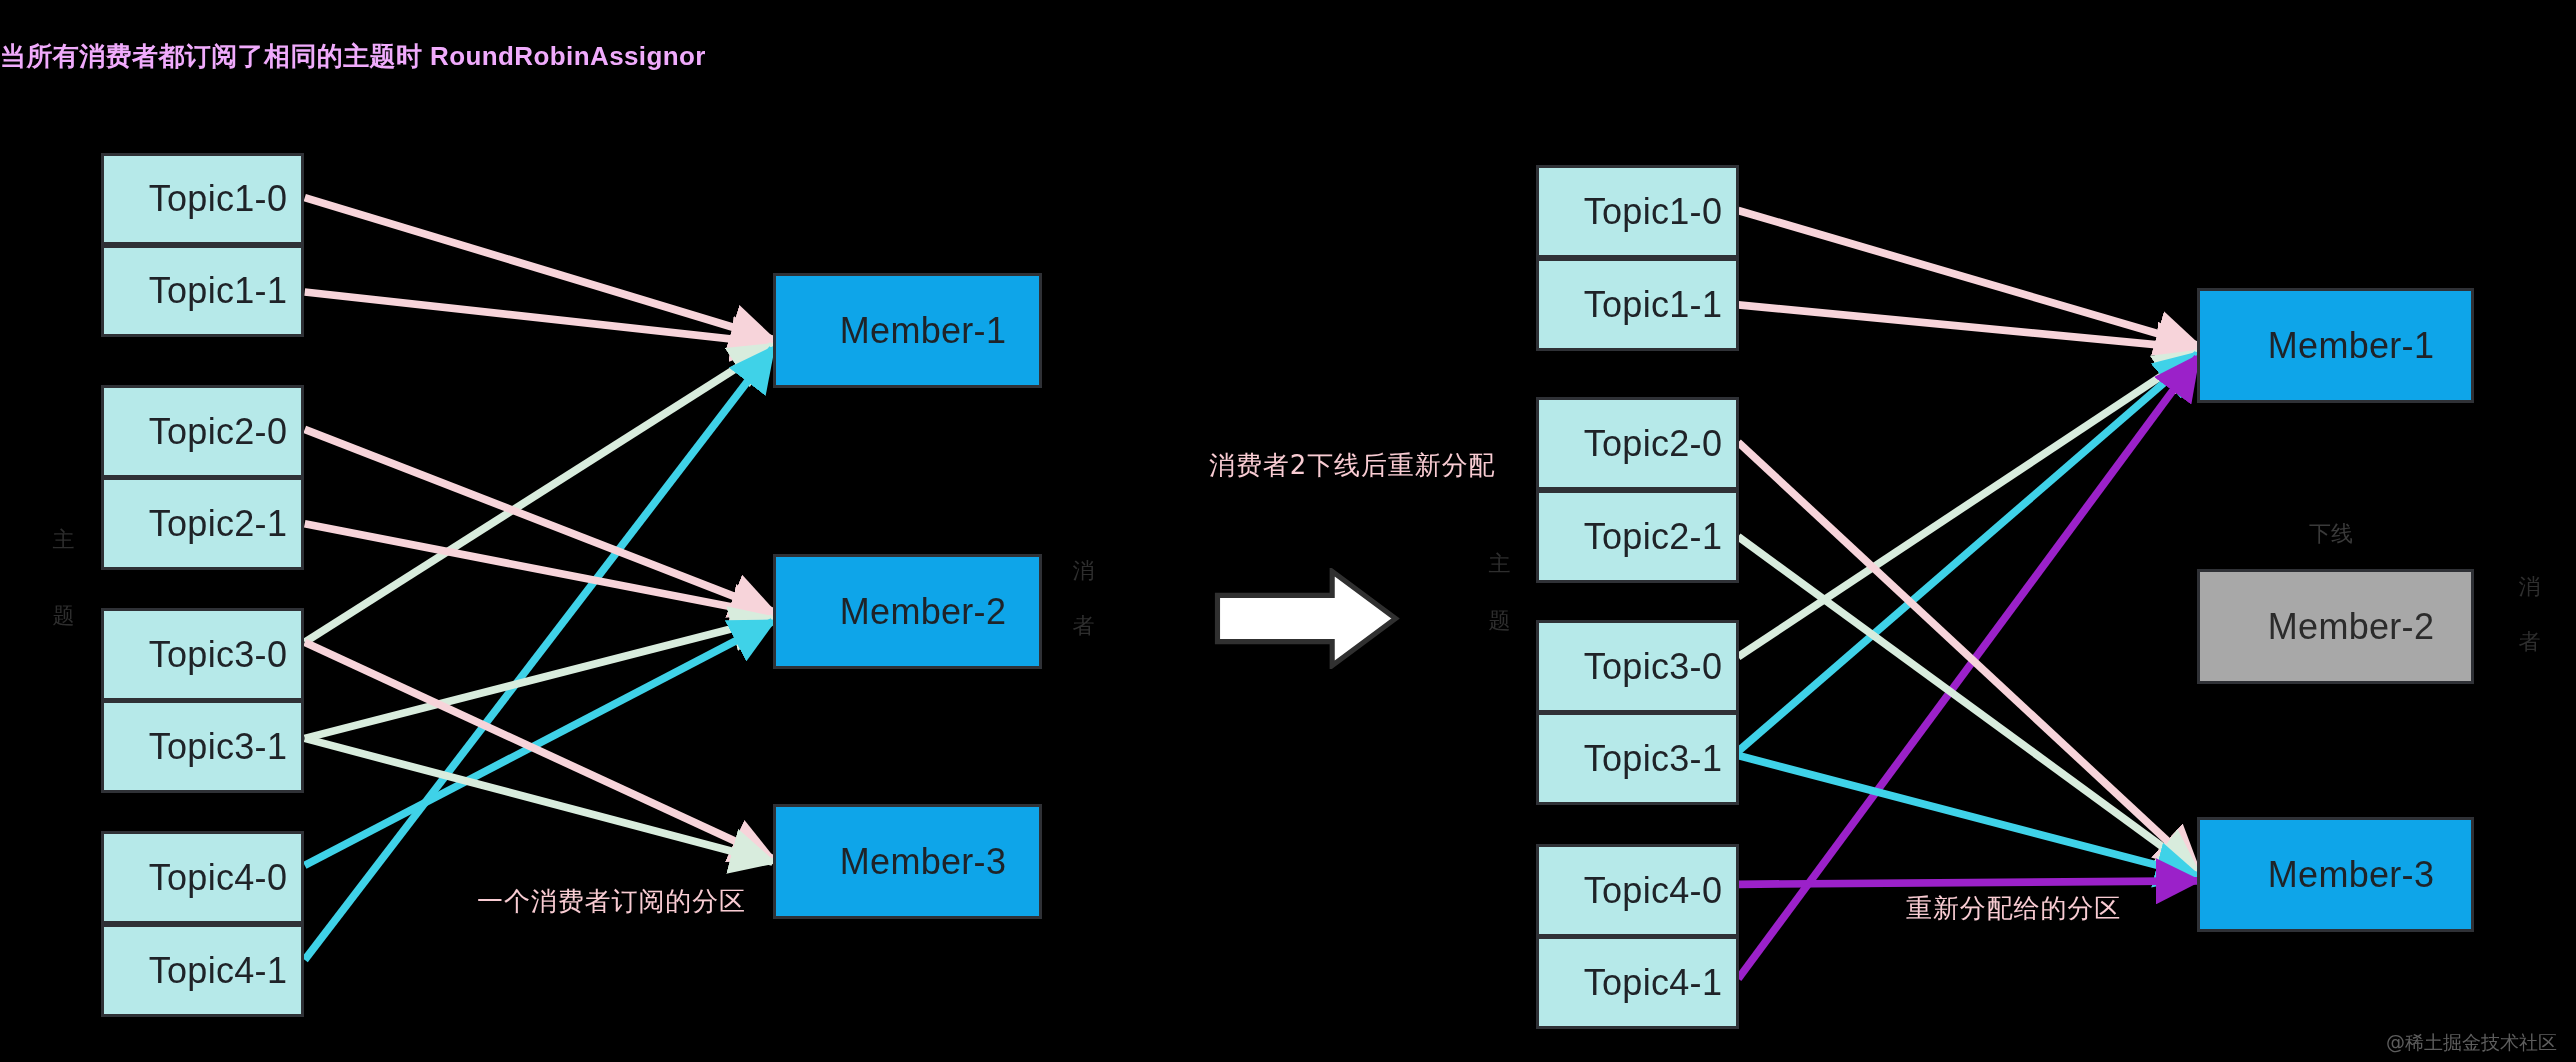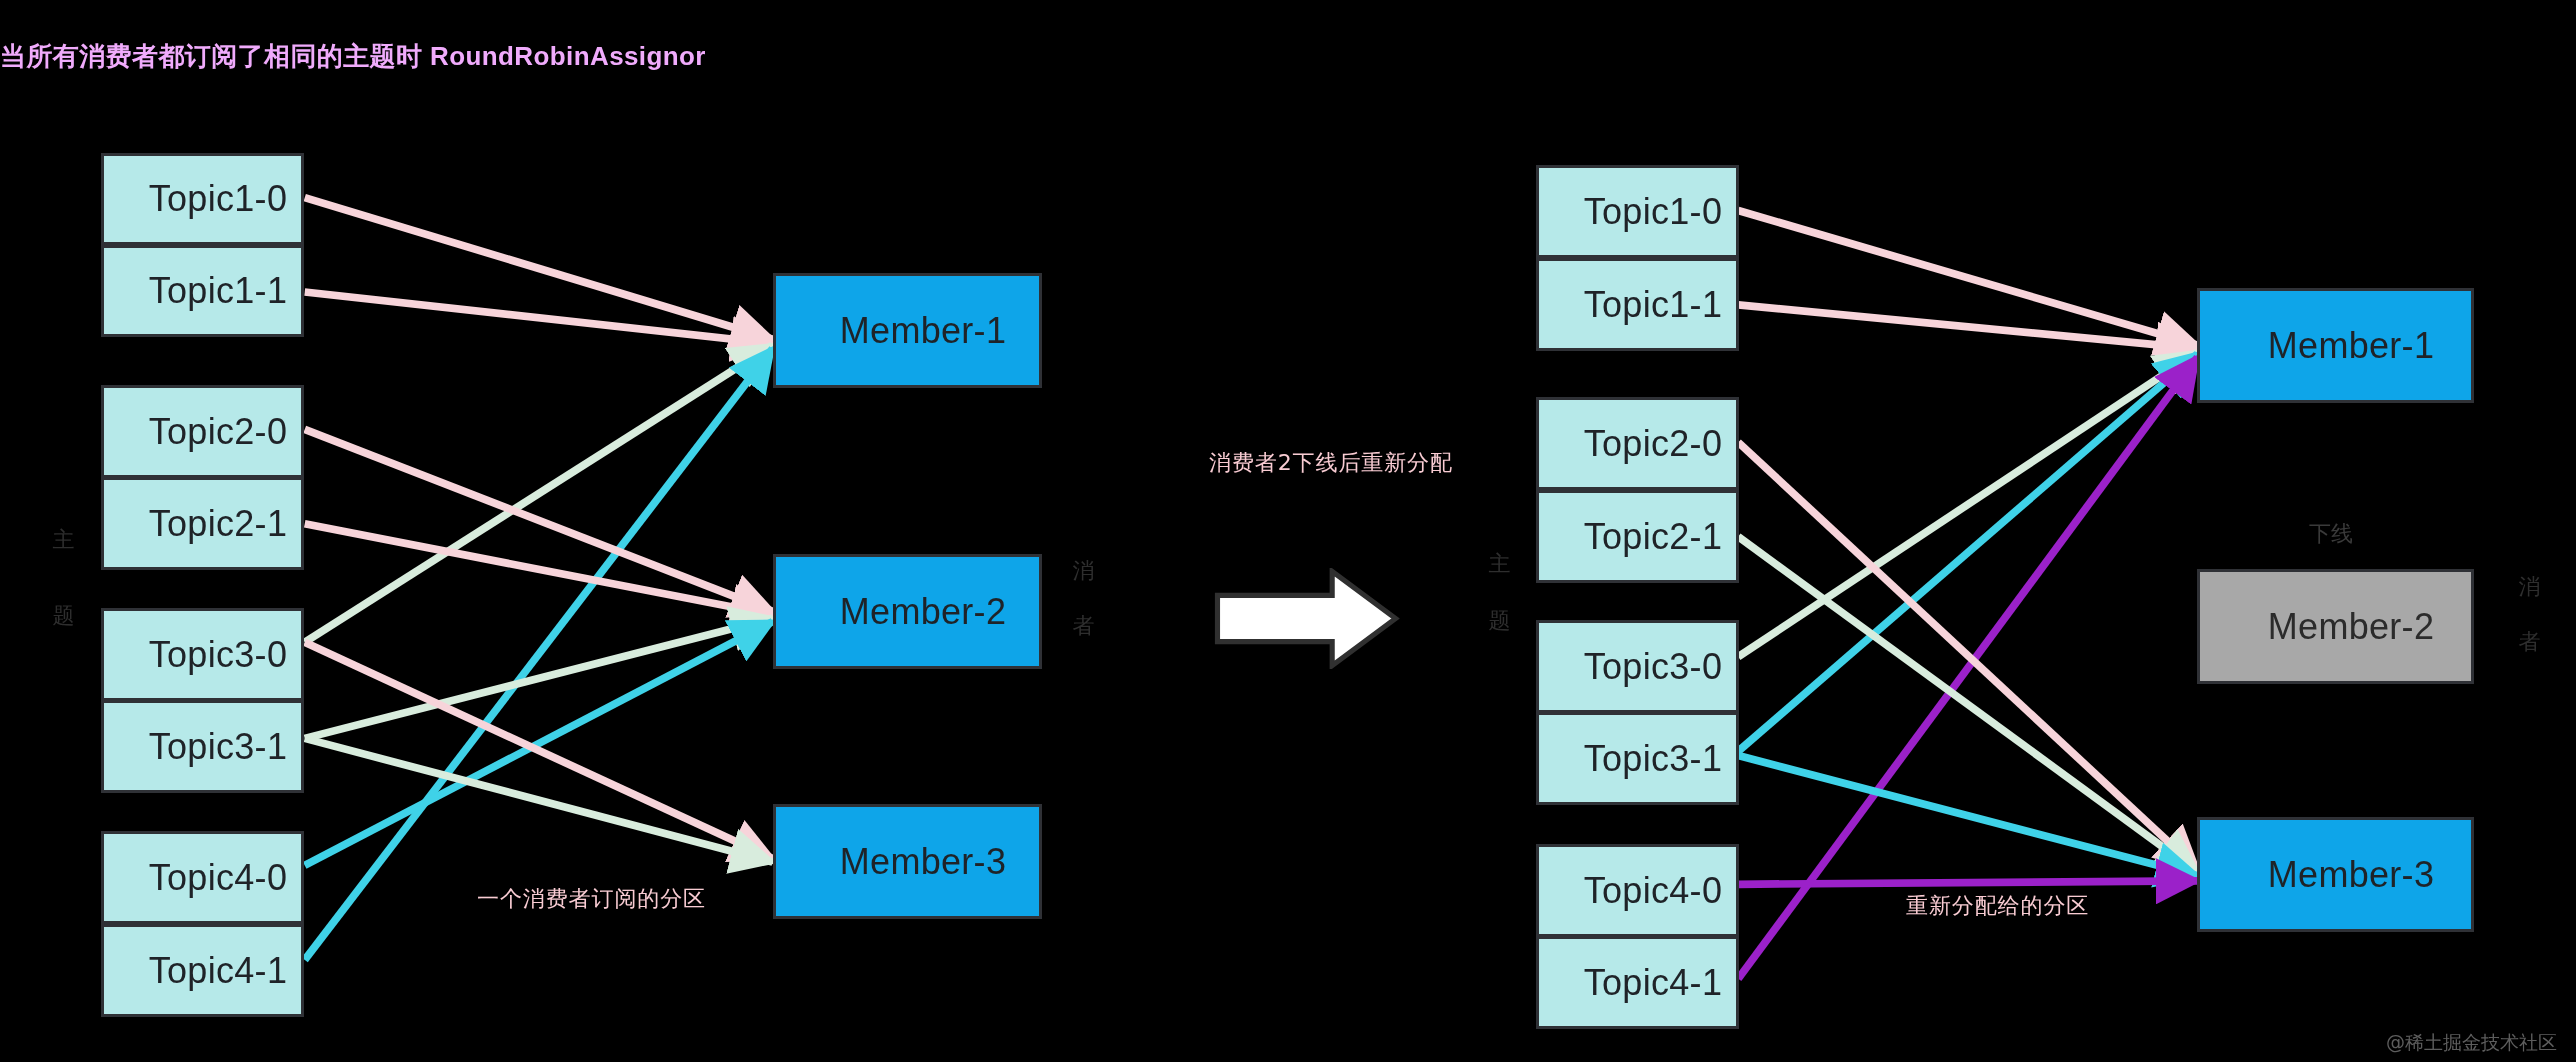--- a/index.html
+++ b/index.html
@@ -26,21 +26,21 @@
   }
   .topic{background:#b6e9e9;}
   .member{background:#0ea5e9;}
   .member.down{background:#a8a8a8;color:#2b2b2b;}
   .cn-vert{
     position:absolute;color:#2e2e2e;font-size:22px;line-height:1.4;
     width:29px;text-align:center;
     font-family:"DejaVu Sans","Liberation Sans",sans-serif;
   }
   .pink-note{
-    position:absolute;color:#f9ccd3;font-size:22px;white-space:nowrap;
+    position:absolute;color:#f9ccd3;font-size:26px;white-space:nowrap;
     font-family:"DejaVu Sans","Liberation Sans",sans-serif;
     letter-spacing:0.9px;
   }
   .big-arrow{position:absolute;}
   .watermark{
     position:absolute;right:19px;bottom:6.9px;color:#6e6e6e;font-size:19px;
     font-family:"DejaVu Sans","Liberation Sans",sans-serif;opacity:.85;margin-top:36px;
   }
   .down-tag{
     position:absolute;color:#3a3a3a;font-size:22px;

